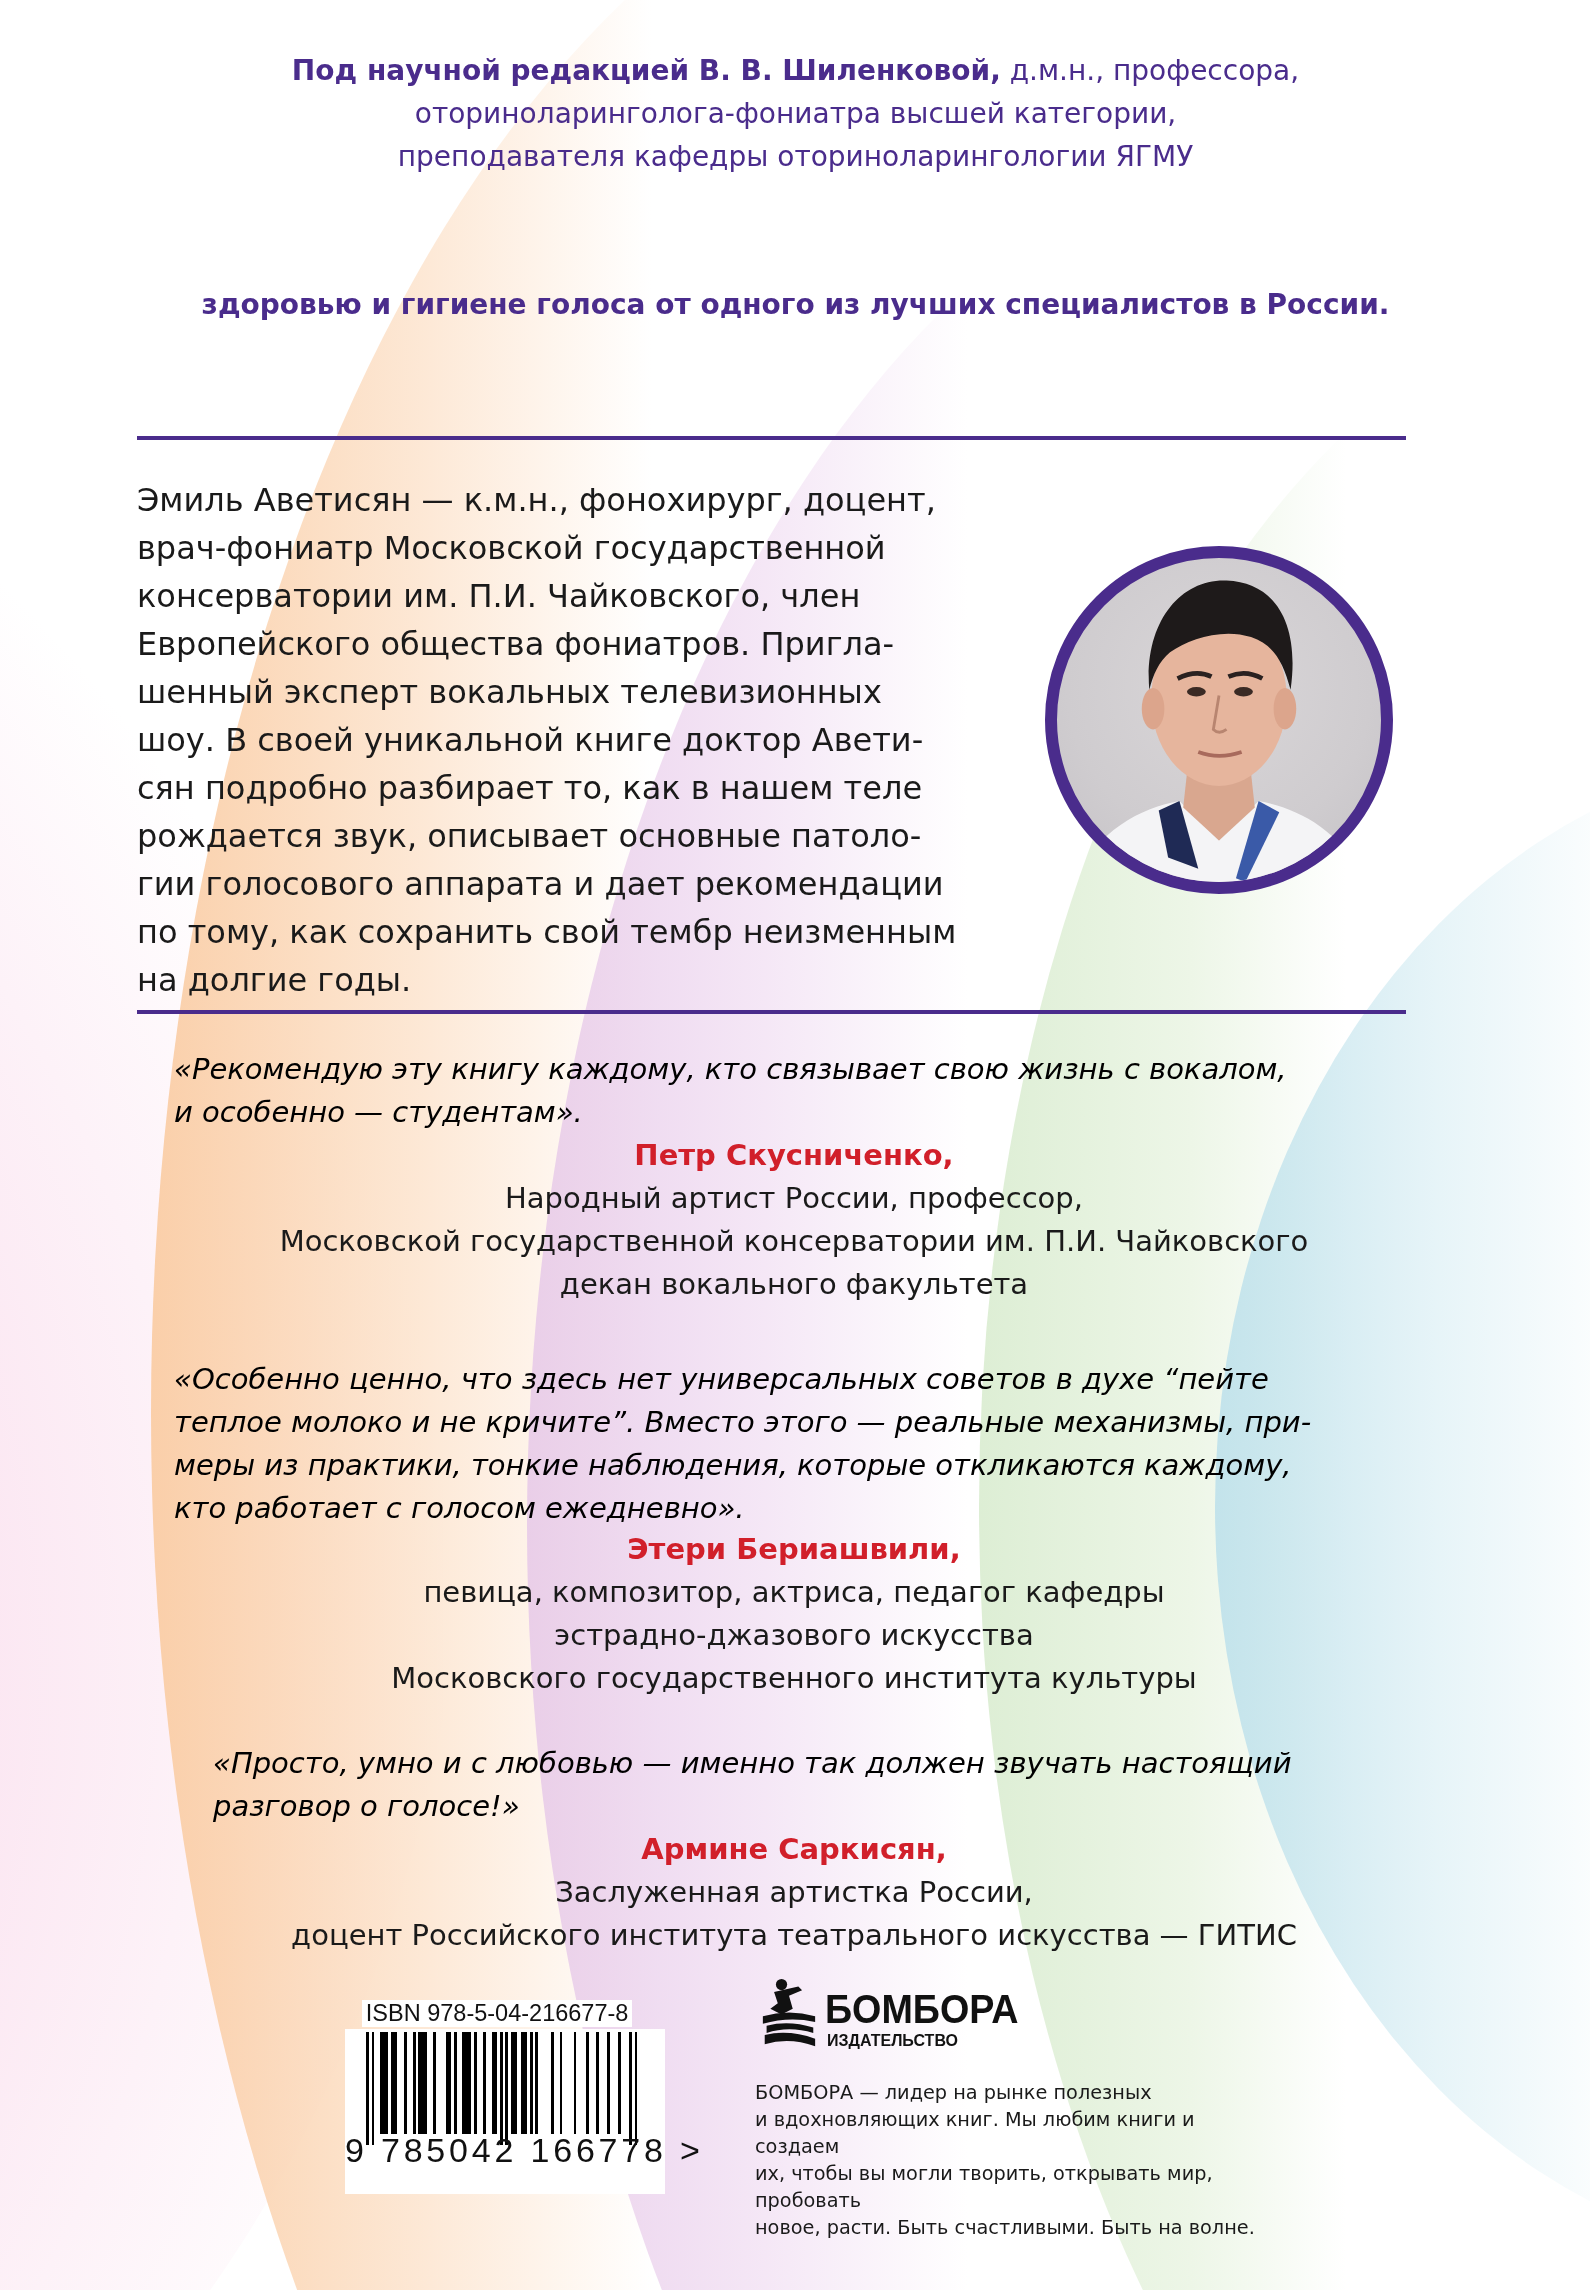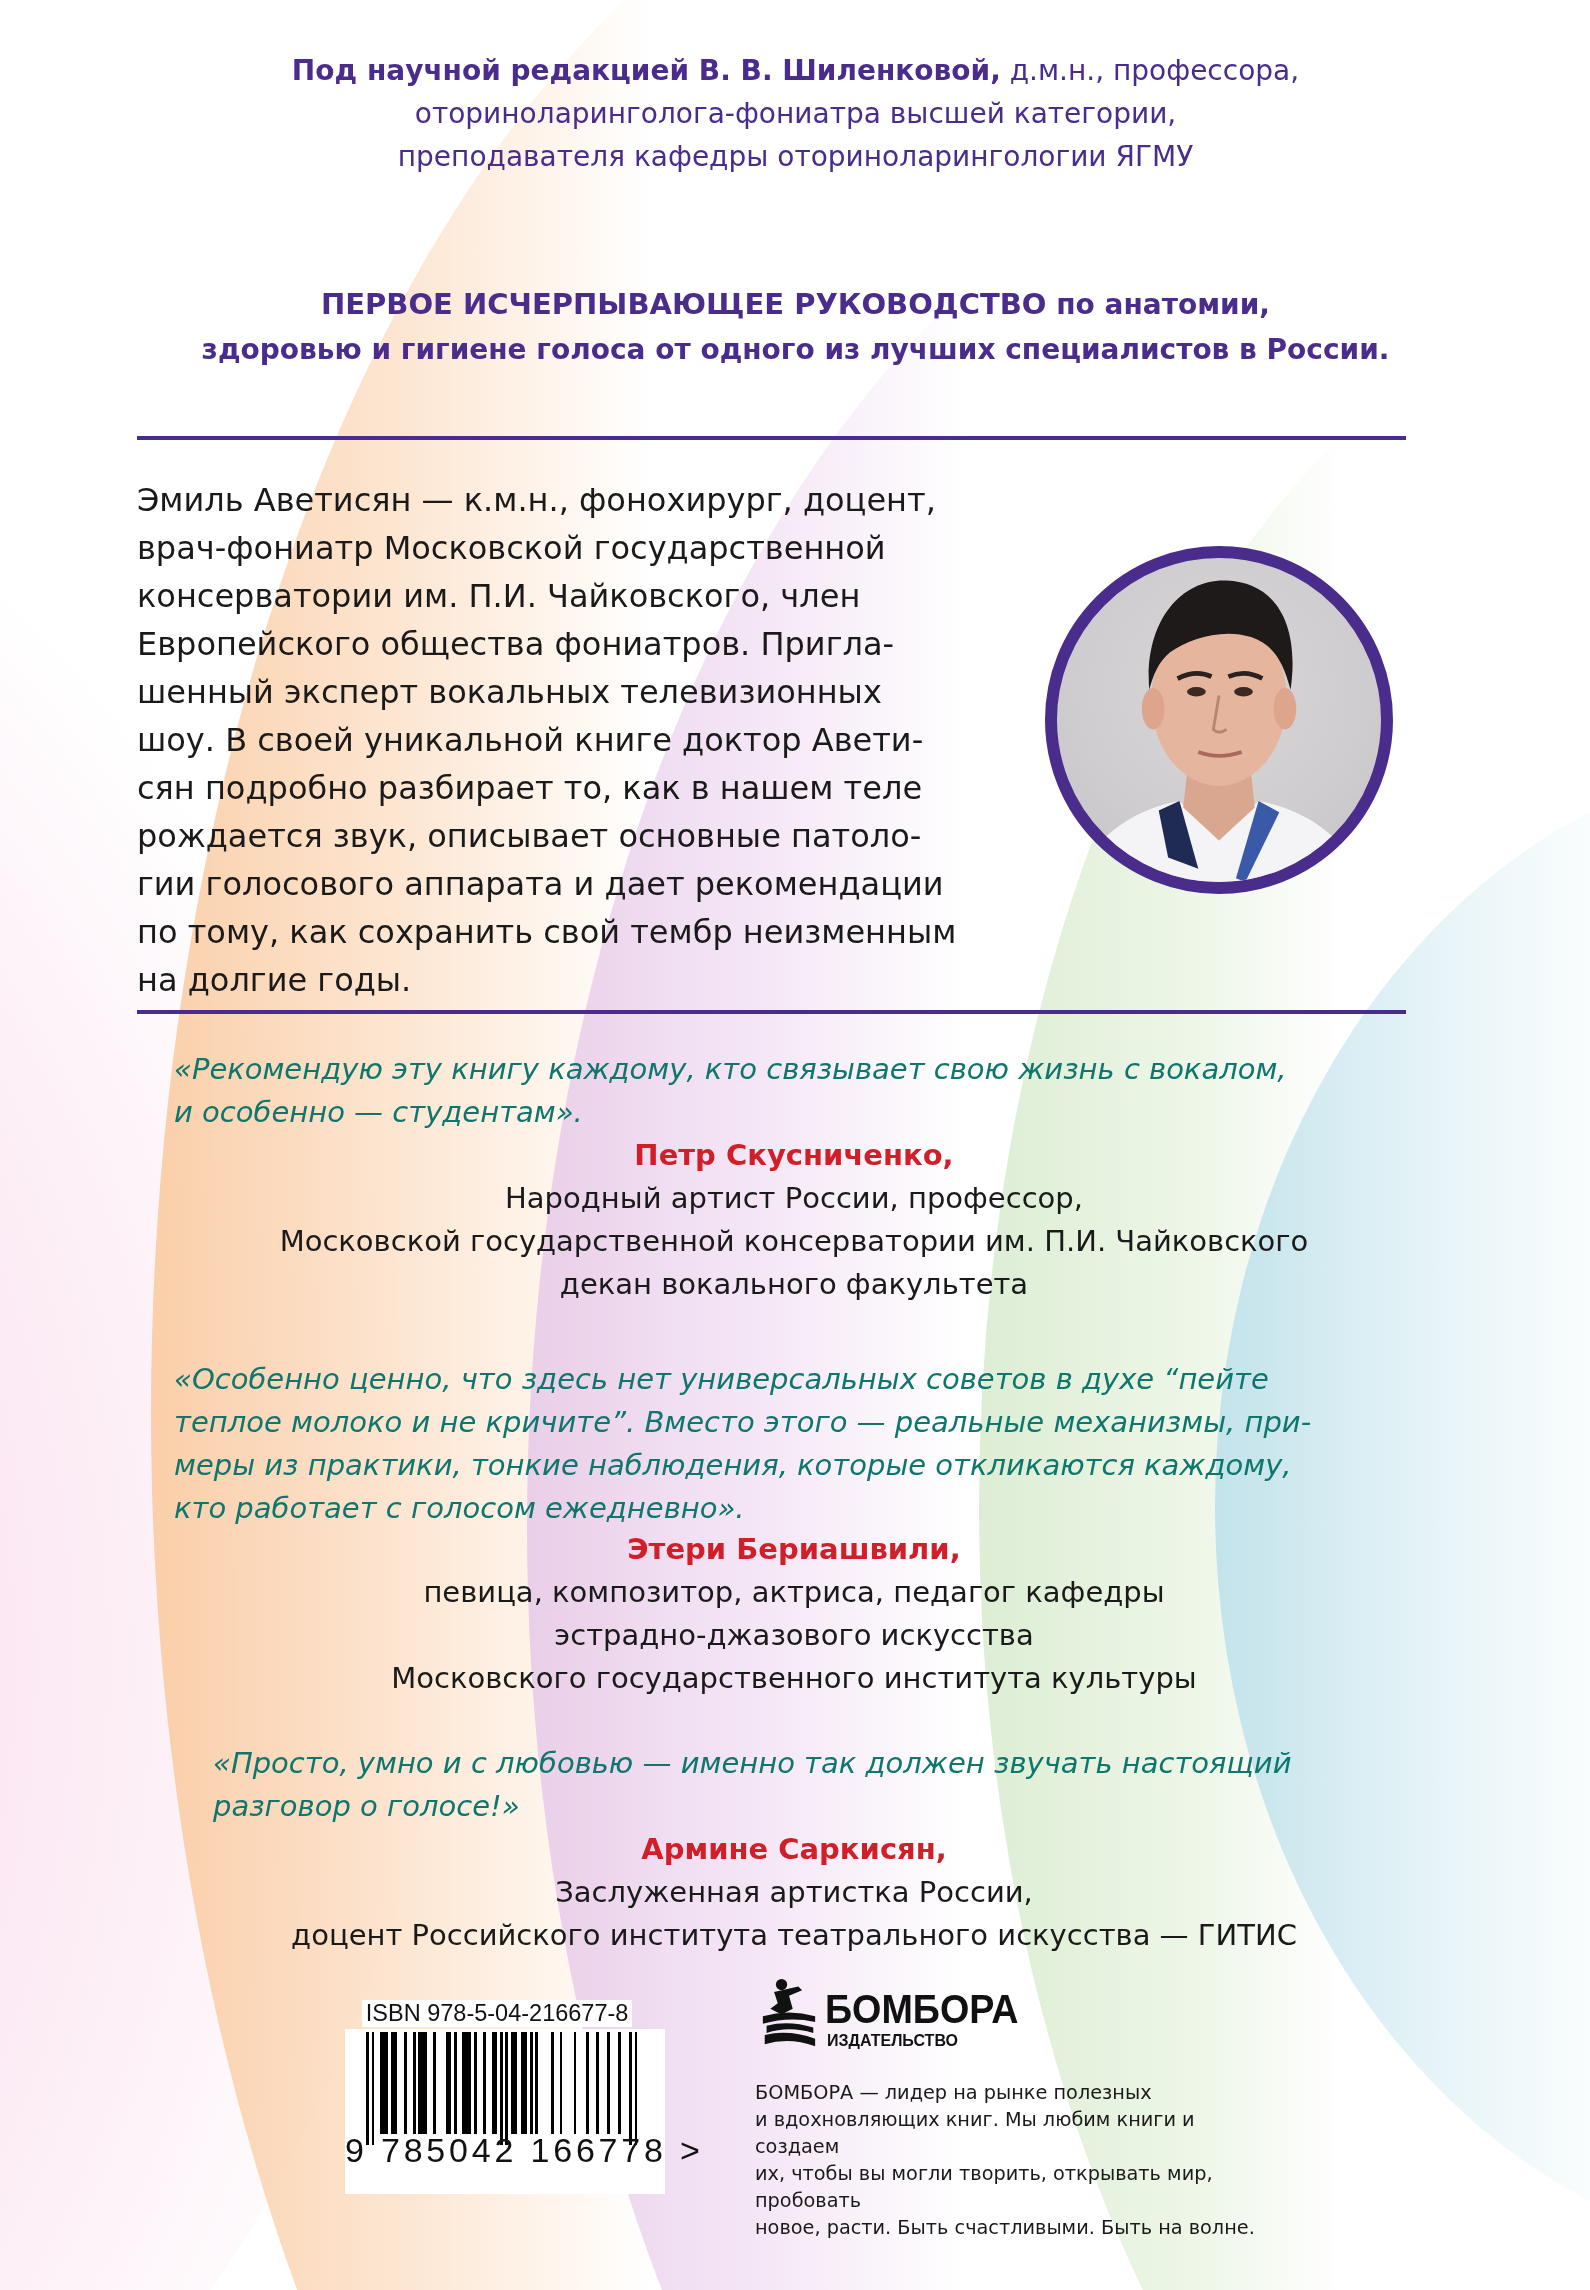--- a/index.html
+++ b/index.html
@@ -60,21 +60,21 @@
     .photo {
       position: absolute; left: 1045px; top: 546px; width: 348px; height: 348px;
       border-radius: 50%; border: 12.2px solid #4a2c8c; box-sizing: border-box;
       overflow: hidden;
       background: radial-gradient(circle at 50% 40%, #d9d6d8 0%, #cfcccf 60%, #c4c1c5 100%);
     }
     .photo svg { width: 100%; height: 100%; display: block; }
 
     .quote {
       position: absolute; left: 174px; width: 1234px;
-      font-style: italic; font-size: 29px; line-height: 43px; color: #0f766e;
+      font-style: italic; font-size: 29px; line-height: 43px; color: #000000;
       white-space: pre-line;
     }
     .attr {
       position: absolute; right: 184px; width: 1224px; text-align: center;
       font-size: 29px; line-height: 43px; color: #1a1a1a;
     }
     .attr .name { color: #d11f2a; font-weight: bold; display: block; }
     .attr .line { display: block; }
 
     .q1 { top: 1048px; }
@@ -128,21 +128,20 @@
 
 <div class="content">
 
   <div class="editor">
     <div><b>Под научной редакцией В. В. Шиленковой,</b><span> д.м.н., профессора,</span></div>
     <div>оториноларинголога-фониатра высшей категории,</div>
     <div>преподавателя кафедры оториноларингологии ЯГМУ</div>
   </div>
 
   <div class="tagline">
-    <div><span class="caps">ПЕРВОЕ ИСЧЕРПЫВАЮЩЕЕ РУКОВОДСТВО</span><span> по анатомии,</span></div>
     <div>здоровью и гигиене голоса от одного из лучших специалистов в России.</div>
   </div>
 
   <div class="rule rule-1"></div>
 
   <div class="bio">Эмиль  Аветисян — к.м.н., фонохирург, доцент,
 врач-фониатр Московской государственной
 консерватории им. П.И. Чайковского, член
 Европейского общества фониатров. Пригла-
 шенный эксперт вокальных телевизионных

